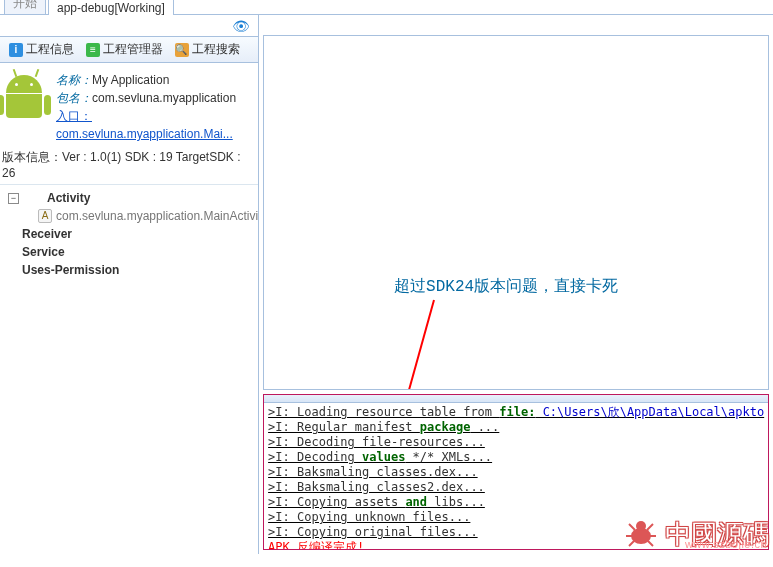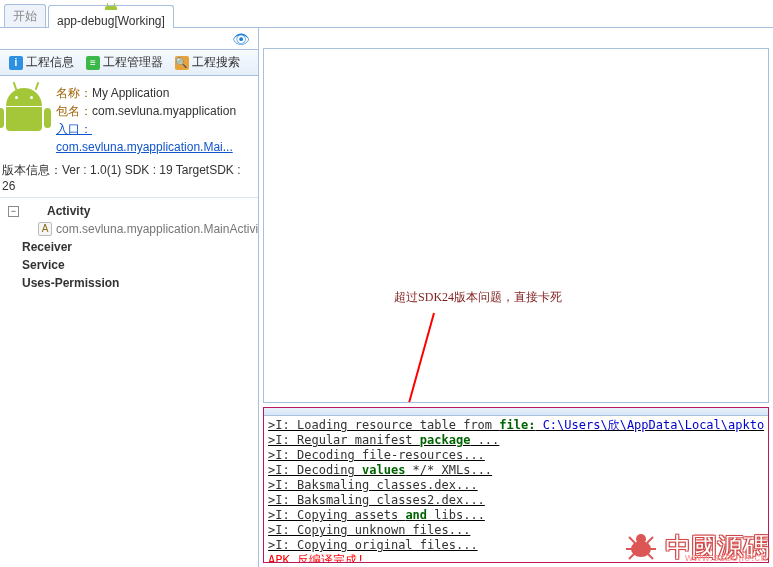--- a/index.html
+++ b/index.html
@@ -9,21 +9,21 @@
     background: #fff;
     width: 773px;
     height: 567px;
     overflow: hidden;
     position: relative;
   }
   
   .tabrow {
     display: flex;
     align-items: flex-end;
-    height: 28px;
+    height: 15px;
     border-bottom: 1px solid #a7c0de;
     background: #fff;
     padding-left: 4px;
     gap: 2px;
   }
   .tab {
     display: flex;
     align-items: center;
     gap: 4px;
     height: 23px;
@@ -160,21 +160,21 @@
     position: absolute;
     width: 7px; height: 20px;
     background: #a4c639;
     border-radius: 4px;
     top: 20px;
   }
   .aarm.l { left: -9px; }
   .aarm.r { right: -5px; }
 
   .info-lines { flex: 1; color: #333; line-height: 18px; }
-  .info-lines .lbl { color: #a16207; }
+  .info-lines .lbl { color: #0369a1; font-style: italic; }
   .info-lines a { color: #1155cc; text-decoration: underline; cursor: pointer; margin-top: 8px; }
 
   .ver-row { padding: 0 4px 4px 2px; color: #333; }
 
   .tree {
     border-top: 1px solid #dbe6ef;
     padding: 4px 0 4px 4px;
     color: #333;
   }
   .tree-item {
@@ -219,23 +219,23 @@
     border: 1px solid #a7c0de;
     margin: 20px 4px 4px 4px;
     background: #fff;
     position: relative;
     overflow: hidden;
   }
   .annotation {
     position: absolute;
     left: 130px;
     top: 240px;
-    color: #7f1d1d;
-    font-size: 12px;
-    font-family: Liberation Serif, serif;
+    color: #0369a1;
+    font-size: 16px;
+    font-family: Liberation Mono, monospace;
   }
   .annot-line {
     position: absolute;
     left: 0; top: 0;
     pointer-events: none;
   }
 
   .console-wrap {
     height: 156px;
     border: 1px solid #be185d;

